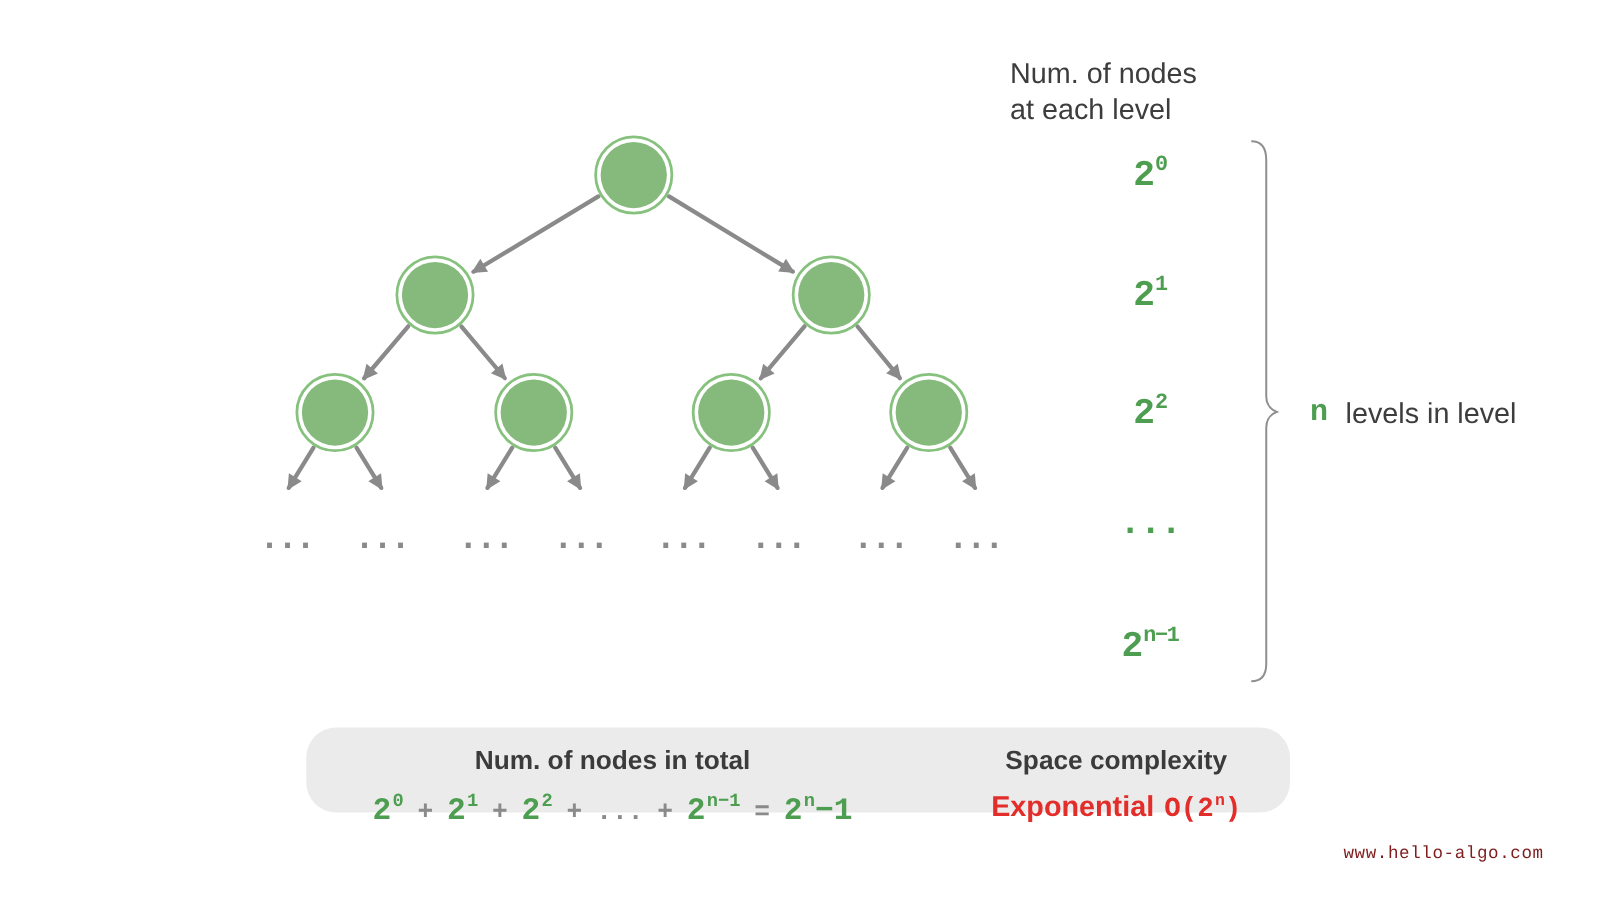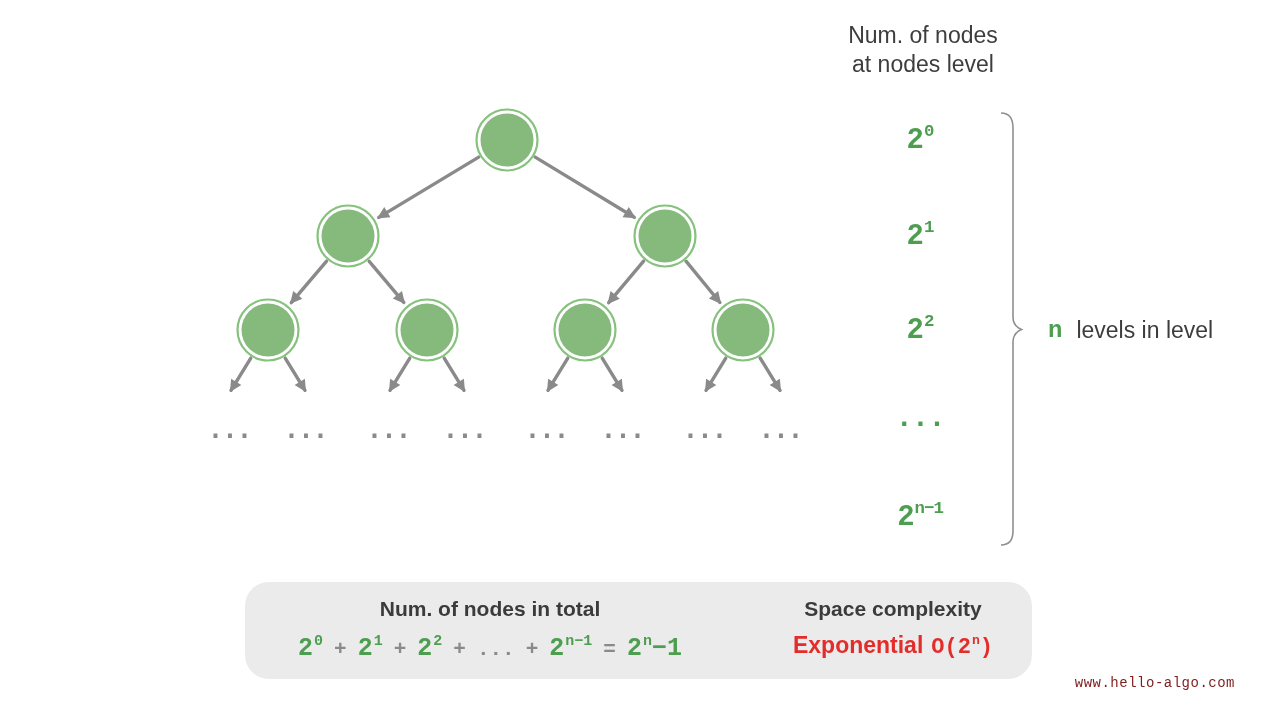--- a/index.html
+++ b/index.html
@@ -1,41 +1,41 @@
 <!DOCTYPE html>
 <html><head>
 <meta charset="utf-8">
 <style>
   html,body{margin:0;padding:0;background:#ffffff;}
   #stage{position:relative;width:1280px;height:720px;background:#ffffff;overflow:hidden;
          font-family:"Liberation Sans",sans-serif;}
   #tree-svg{position:absolute;left:0;top:0;}
 
   .abs{position:absolute;}
-  .title{width:230px;left:808px;top:21px;text-align:center;font-size:23px;line-height:29px;
+  .title{width:230px;left:808px;top:44px;font-size:23px;line-height:29px;
          color:#3d3d3d;font-weight:400;}
   .mono{font-family:Liberation Mono, monospace;}
   .green{color:#4d9e50;}
   .red{color:#e32d2a;}
 
   .level-label{left:845px;width:150px;text-align:center;font-weight:bold;font-size:29px;
                line-height:30px;letter-spacing:-1px;}
   .lvl0{top:126px;} .lvl1{top:222px;} .lvl2{top:316px;} .lvl3{top:404px;} .lvl4{top:503px;}
 
   .pow sup{font-size:0.6em;line-height:0;position:relative;top:-0.05em;vertical-align:super;margin-left:1px;}
 
   .tree-dots{position:absolute;width:44px;text-align:center;top:418px;color:#8a8a8a;
              font-weight:bold;font-size:24px;line-height:24px;letter-spacing:0px;
              font-family:"DejaVu Sans Mono",monospace;}
 
   .brace-label{left:1048px;top:314px;height:32px;display:flex;align-items:center;gap:14px;}
   .brace-label .n{font-size:24px;font-weight:bold;}
   .brace-label .rest{font-size:23px;color:#3d3d3d;}
 
-  .summary-box{left:245px;top:582px;width:787px;height:97px;background:#ebebeb;border-radius:24px;}
+  .summary-box{left:245px;top:582px;width:787px;height:68px;background:#ebebeb;border-radius:24px;}
   .box-col-title{position:absolute;top:15px;font-size:21px;font-weight:bold;color:#3b3b3b;text-align:center;}
   .left-col{left:30px;width:430px;}
   .right-col{left:528px;width:240px;}
   .formula{position:absolute;left:30px;width:430px;top:52px;display:flex;justify-content:center;
            align-items:baseline;gap:11px;font-weight:bold;font-size:25px;}
   .formula .op{color:#8a8a8a;font-size:21px;font-weight:bold;}
   .formula .pow{color:#4d9e50;}
   .result{position:absolute;left:528px;width:240px;top:50px;display:flex;justify-content:center;
           align-items:baseline;gap:8px;}
   .result .word{font-size:23px;font-weight:bold;}
@@ -107,21 +107,21 @@
     </g>
 
     <path d="M1001,113 C1009,113 1013,118 1013,128 L1013,317 C1013,323.5 1015.5,327 1021.5,329.5
              C1015.5,332 1013,335.5 1013,342 L1013,531 C1013,540 1009,545 1001,545" fill="none" stroke="#8f8f8f" stroke-width="1.6"></path>
 
     <polygon points="716,627 738,627 738,620 757,634 738,648 738,641 716,641" fill="#bdbdbd"></polygon>
   </svg>
 
   <div class="abs title">
     <div>Num. of nodes</div>
-    <div>at nodes level</div>
+    <div>at each level</div>
   </div>
 
   <div class="abs level-label lvl0 mono green"><span class="pow">2<sup>0</sup></span></div>
   <div class="abs level-label lvl1 mono green"><span class="pow">2<sup>1</sup></span></div>
   <div class="abs level-label lvl2 mono green"><span class="pow">2<sup>2</sup></span></div>
   <div class="abs level-label lvl3 mono green"><span class="pow">...</span></div>
   <div class="abs level-label lvl4 mono green"><span class="pow">2<sup>n−1</sup></span></div>
 
   <span class="tree-dots" style="left:208px;">...</span>
   <span class="tree-dots" style="left:284px;">...</span>

